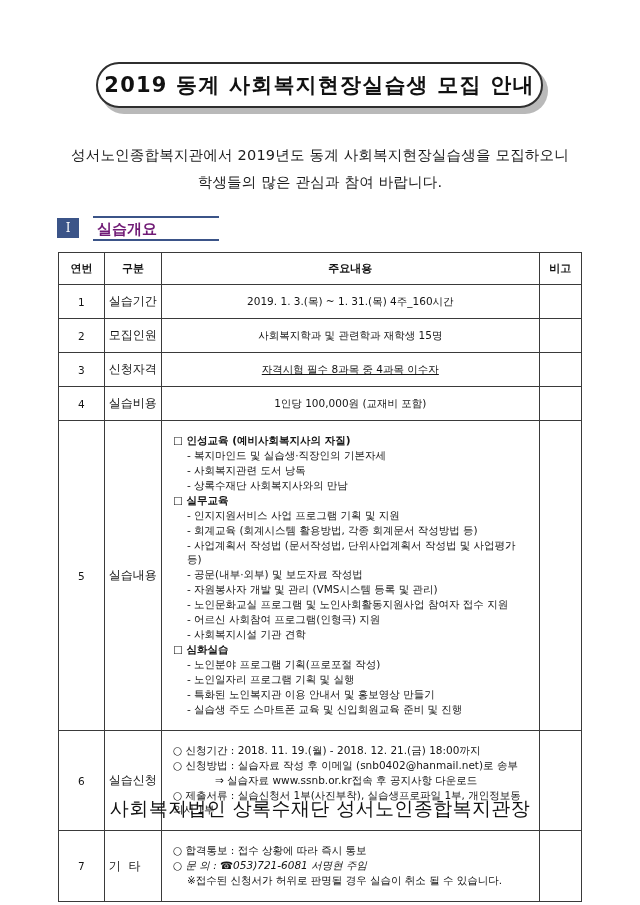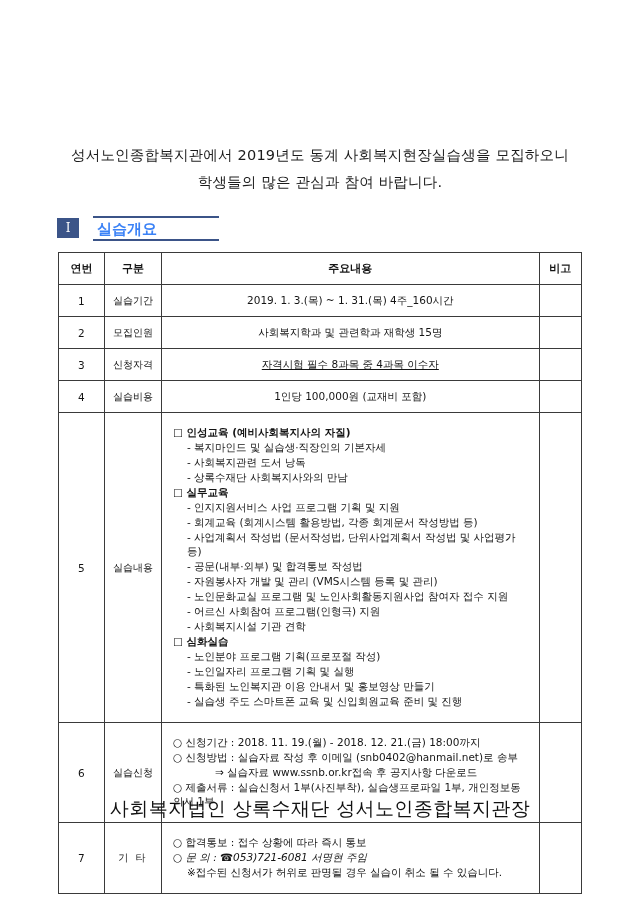--- a/index.html
+++ b/index.html
@@ -45,21 +45,21 @@
     position:absolute; left:57px; top:216px; width:200px; height:26px;
   }
   .sec-badge {
     position:absolute; left:0; top:2px; width:22px; height:20px;
     background:#3b5488; color:#ffffff; font-size:12px;
     display:flex; align-items:center; justify-content:center;
     font-family:"DejaVu Serif","Liberation Serif",serif;
   }
   .sec-title {
     position:absolute; left:36px; top:0px; width:126px;
-    font-size:15px; font-weight:700; color:#3b82f6; text-align:left;
+    font-size:15px; font-weight:700; color:#701a75; text-align:left;
     border-top:2px solid #3b5488; border-bottom:2px solid #3b5488;
     padding: 2px 0 1px 4px; line-height:18px;
   }
 
   
   .tbl {
     position:absolute; left:58px; top:252px; width:524px;
     border-collapse: collapse;
     table-layout: fixed;
     font-size:10.5px;
@@ -68,21 +68,21 @@
     border:1px solid #3a3a3a;
     padding:8px 4px;
     vertical-align: middle;
     font-weight:400;
     color:#141414;
   }
   .tbl thead th {
     text-align:center; font-weight:700; font-size:11px; height:20px;
   }
   .c-no    { width:40px; text-align:center; }
-  .c-kind  { width:50px; text-align:center; font-weight:700; font-size:10px;}
+  .c-kind  { width:50px; text-align:left; font-weight:700; font-size:12px;}
   .c-main  { width:330px; text-align:left; }
   .c-rem   { width:37px; text-align:center; }
 
   .tbl tbody tr.simple td { height:19px; }
   .cell-main { line-height:15px;text-align:center; }
   .u { text-decoration: underline; }
 
   .blk { margin:5px; padding:0; }
   .blk .hd { margin:1px 0 1px 2px; font-weight:700; }
   .blk .it { margin:1px 0 1px 16px; }
@@ -94,20 +94,26 @@
     position:absolute; left:0; top:796px; width:640px; text-align:center;
   }
   .f-date { font-size:12px; color:#1b1b1b; margin-bottom:14px; letter-spacing:0.5px;}
   .f-org  { font-size:19px; color:#111; letter-spacing:0.4px; }
 </style>
 </head>
 <body>
 
 <div class="page">
 
+  <div class="title-wrap">
+    <div class="title-shadow"></div>
+    <div class="title-box">
+      <span class="title-text">2019 동계 사회복지현장실습생 모집 안내</span>
+    </div>
+  </div>
 
   <div class="intro">
     <div>성서노인종합복지관에서 2019년도 동계 사회복지현장실습생을 모집하오니</div>
     <div>학생들의 많은 관심과 참여 바랍니다.</div>
   </div>
 
   <div class="section-head">
     <div class="sec-badge">I</div>
     <div class="sec-title">실습개요</div>
   </div>
@@ -157,21 +163,21 @@
         <td class="c-main">
           <div class="blk" id="row5-groups">
               <div class="hd">□ 인성교육 (예비사회복지사의 자질)</div>
               <div class="it">- 복지마인드 및 실습생·직장인의 기본자세</div>
               <div class="it">- 사회복지관련 도서 낭독</div>
               <div class="it">- 상록수재단 사회복지사와의 만남</div>
               <div class="hd">□ 실무교육</div>
               <div class="it">- 인지지원서비스 사업 프로그램 기획 및 지원</div>
               <div class="it">- 회계교육 (회계시스템 활용방법, 각종 회계문서 작성방법 등)</div>
               <div class="it">- 사업계획서 작성법 (문서작성법, 단위사업계획서 작성법 및 사업평가 등)</div>
-              <div class="it">- 공문(내부·외부) 및 합격통보 작성법</div>
+              <div class="it">- 공문(내부·외부) 및 보도자료 작성법</div>
               <div class="it">- 자원봉사자 개발 및 관리 (VMS시스템 등록 및 관리)</div>
               <div class="it">- 노인문화교실 프로그램 및 노인사회활동지원사업 참여자 접수 지원</div>
               <div class="it">- 어르신 사회참여 프로그램(인형극) 지원</div>
               <div class="it">- 사회복지시설 기관 견학</div>
               <div class="hd">□ 심화실습</div>
               <div class="it">- 노인분야 프로그램 기획(프로포절 작성)</div>
               <div class="it">- 노인일자리 프로그램 기획 및 실행</div>
               <div class="it">- 특화된 노인복지관 이용 안내서 및 홍보영상 만들기</div>
               <div class="it">- 실습생 주도 스마트폰 교육 및 신입회원교육 준비 및 진행</div>
             </div>

